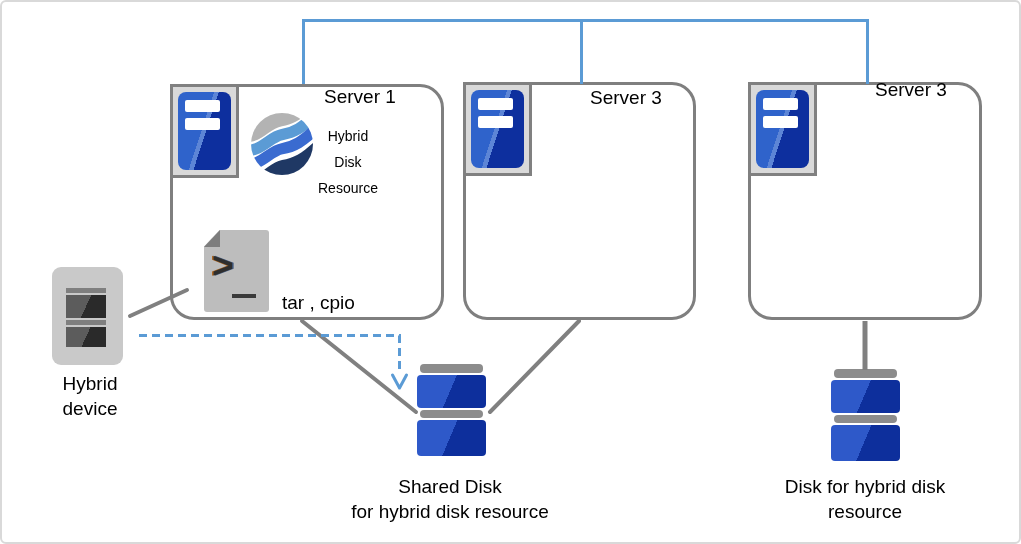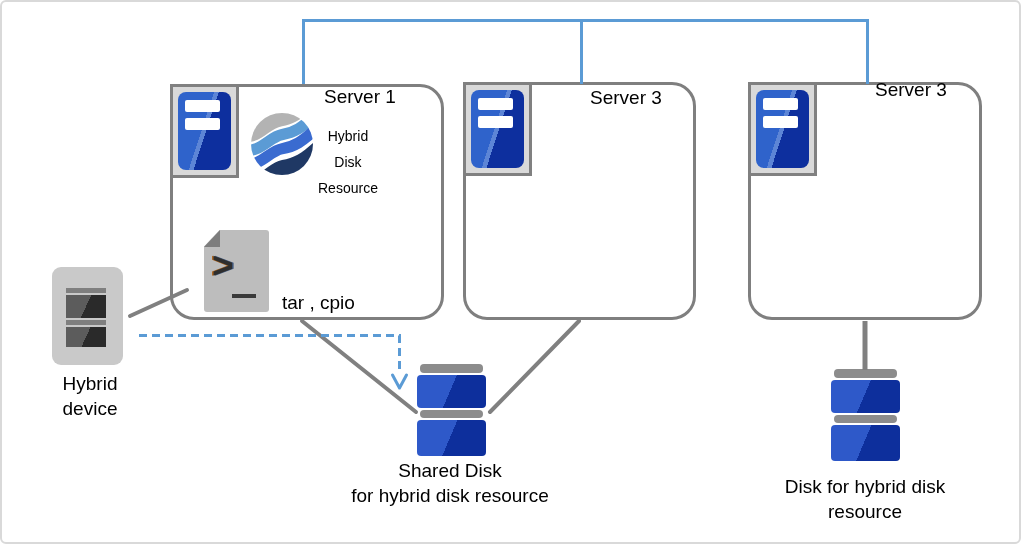--- a/index.html
+++ b/index.html
@@ -40,21 +40,21 @@
 
   
   .lbl{position:absolute;font-size:19px;line-height:22px;white-space:nowrap;z-index:30;margin-top:34px;}
   .lbl-server1{left:322px;top:50px;}
   .lbl-server2{left:588px;top:51px;}
   .lbl-server3{left:873px;top:43px;text-align:right;}
   .lbl-block{position:absolute;font-size:19px;line-height:25px;text-align:center;z-index:30;}
   .lbl-hybrid{left:316px;top:121px;text-align:center;line-height:26px;font-size:14px;position:absolute;z-index:30;}
   .lbl-tools{left:280px;top:256px;}
   .lbl-backup{left:23px;top:369px;width:130px;}
-  .lbl-shared{left:320px;top:456px;width:256px;}
+  .lbl-shared{left:320px;top:472px;width:256px;}
   .lbl-hdisk{left:733px;top:472px;width:260px;}
 
   
   .hybrid-icon{position:absolute;left:249px;top:111px;z-index:20;}
 
   
   .file-icon{position:absolute;left:202px;top:228px;width:65px;height:82px;z-index:20;}
   .file-page{
     position:absolute;inset:0;background:#bdbdbd;border-radius:3px;
     clip-path:polygon(24% 0,100% 0,100% 100%,0 100%,0 20%);

